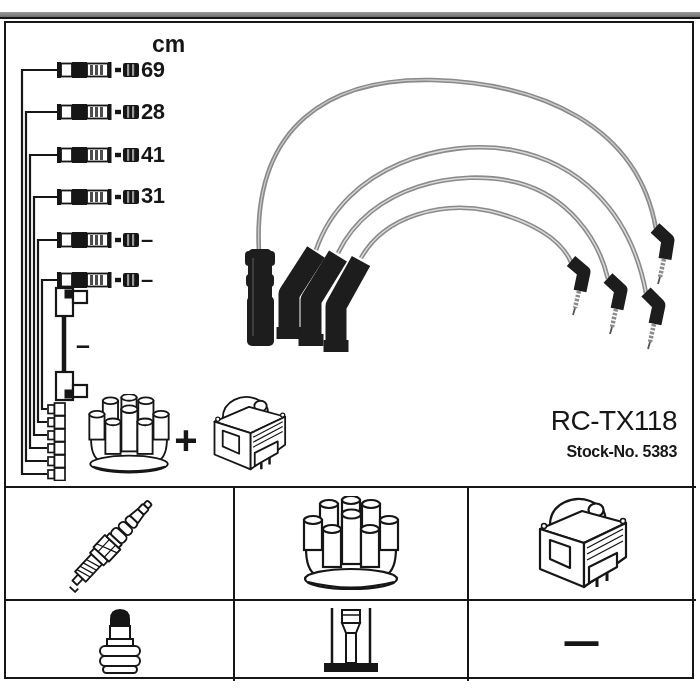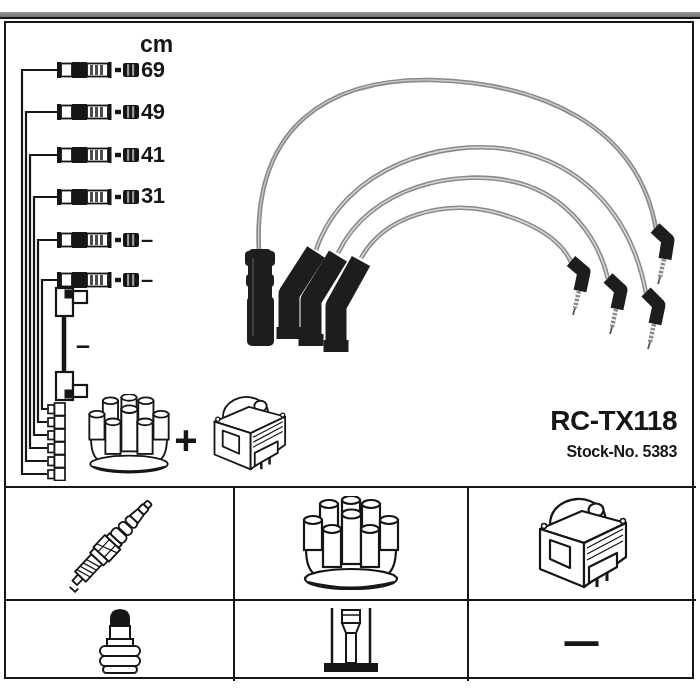--- a/index.html
+++ b/index.html
@@ -2,24 +2,24 @@
 <html><head>
 <meta charset="utf-8">
 <style>
   html,body{margin:0;padding:0;width:700px;height:700px;background:#fff;overflow:hidden;}
   body{font-family:"Liberation Sans", sans-serif;color:#161616;position:relative;}
   .abs{position:absolute;}
   .top-bar{left:0;top:12px;width:700px;height:5px;background:linear-gradient(#9a9a9a,#6f6f6f);border-bottom:2px solid #161616;}
   .frame{left:4px;top:21px;width:690px;height:658px;border:2px solid #161616;box-sizing:border-box;background:#fff;}
   .gridline{background:#161616;}
   .len-label{left:141px;width:60px;font-size:22px;font-weight:bold;letter-spacing:-0.5px;line-height:26px;}
-  .unit-label{left:140px;top:31px;font-size:23px;font-weight:bold;}
+  .unit-label{left:152px;top:31px;font-size:23px;font-weight:bold;}
   .coil-dash{left:76px;top:331px;font-size:25px;font-weight:bold;}
   .plus{left:166px;top:418px;width:40px;text-align:center;font-size:40px;font-weight:bold;line-height:44px;}
-  .pn{right:23px;top:405px;font-size:28px;font-weight:bold;letter-spacing:-0.5px;text-align:right;}
+  .pn{right:23px;top:405px;font-size:28px;font-weight:normal;letter-spacing:-0.5px;text-align:right;}
   .stock{right:23px;top:443px;font-size:16px;font-weight:bold;letter-spacing:-0.3px;text-align:right;}
   .cell{display:flex;align-items:center;justify-content:center;}
   .dash-mark{font-size:34px;font-weight:900;line-height:34px;transform:scaleY(1.4);}
   svg{display:block;}
 </style>
 </head>
 <body>
 
 <div class="abs top-bar"></div>
 <div class="abs frame"></div>
@@ -201,21 +201,21 @@
       <path d="M612,327 L610,334" stroke="#555" stroke-width="1.8"></path>
       <path d="M571,261 L584,272 L580,291" stroke="#1d1d1d" stroke-width="13" stroke-linejoin="round"></path>
       <path d="M579,291 L575,308" stroke="#8b8b8b" stroke-width="4.5" stroke-dasharray="2.5 1.5"></path>
       <path d="M575,308 L573,315" stroke="#555" stroke-width="1.8"></path>
     </g>
   </g>
 </svg>
 
 <div class="abs unit-label">cm</div>
 <div class="abs len-label" style="top:57px">69</div>
-<div class="abs len-label" style="top:99px">49</div>
+<div class="abs len-label" style="top:99px">28</div>
 <div class="abs len-label" style="top:142px">41</div>
 <div class="abs len-label" style="top:183px">31</div>
 <div class="abs len-label" style="top:227px">–</div>
 <div class="abs len-label" style="top:267px">–</div>
 <div class="abs coil-dash">–</div>
 
 <svg class="abs" style="left:85px;top:394px" width="88" height="81" viewBox="0 0 104 96">
     <use href="#sym-cap"></use>
   </svg>
 <div class="abs plus">+</div>

